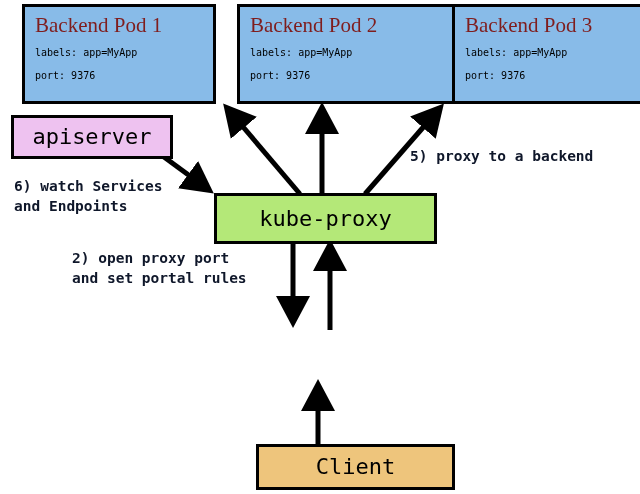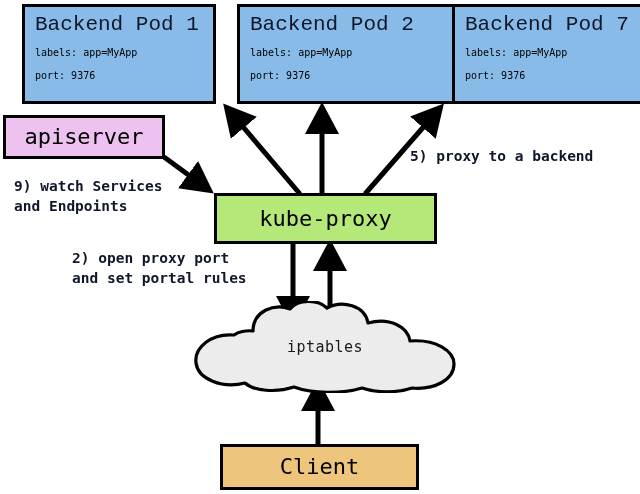--- a/index.html
+++ b/index.html
@@ -33,23 +33,23 @@
     flex-direction: column;
     justify-content: center;
     z-index: 2;
   }
   .pod {
     background: #88bbe8;
     padding: 4px 10px 6px 10px;
     justify-content: flex-start;
   }
   .pod-title {
-    font-family: Liberation Mono, monospace;
+    font-family: Liberation Serif, serif;
     font-size: 21px;
-    color: #0f172a;
+    color: #7f1d1d;
     line-height: 28px;
     white-space: nowrap;
     margin-bottom: 2px;
   }
   .pod-line {
     font-family: "DejaVu Sans Mono", monospace;
     font-size: 10px;
     color: #000000;
     line-height: 23px;
     white-space: nowrap;
@@ -72,20 +72,21 @@
   .kubeproxy-label {
     font-family: "DejaVu Sans Mono", monospace;
     font-size: 22px;
     color: #000000;
     line-height: 26px;
     white-space: nowrap;
   }
   .client {
     background: #eec57c;
     align-items: center;
+    margin-left: 36px;
   }
   .client-label {
     font-family: "DejaVu Sans Mono", monospace;
     font-size: 22px;
     color: #000000;
     line-height: 26px;
     white-space: nowrap;
   }
   .cloud-wrap {
     position: absolute;
@@ -136,63 +137,52 @@
 
     <line x1="365" y1="194" x2="440" y2="108" stroke="#000000" stroke-width="5" marker-end="url(#ah)"></line>
 
     <line x1="293" y1="244" x2="293" y2="322" stroke="#000000" stroke-width="5" marker-end="url(#ah)"></line>
 
     <line x1="330" y1="330" x2="330" y2="245" stroke="#000000" stroke-width="5" marker-end="url(#ah)"></line>
 
     <line x1="318" y1="444" x2="318" y2="385" stroke="#000000" stroke-width="5" marker-end="url(#ah)"></line>
   </svg>
 
-  <div class="cloud-wrap" style="left:190px; top:301px; width:270px; height:92px;">
-    <svg width="270" height="92" viewBox="0 0 270 92" xmlns="http://www.w3.org/2000/svg">
-      <path d="M63 30 C63 10 84 2 100 8 C108 -2 128 -2 137 7
-               C152 -1 175 4 178 22 C200 16 218 26 220 40
-               C246 38 264 50 264 63 C264 79 244 89 222 87
-               C208 92 186 92 172 87 C152 93 122 93 104 86
-               C86 92 64 90 55 82 C32 88 8 78 6 62
-               C4 46 22 32 44 34 C48 31 56 29 63 30 Z" fill="#ececec" stroke="#000000" stroke-width="3.2" stroke-linejoin="round"></path>
-    </svg>
-    <div class="cloud-label">iptables</div>
-  </div>
 
   <div class="node pod" style="left:22px; top:4px; width:194px; height:100px;">
     <div class="pod-title">Backend Pod 1</div>
     <div class="pod-line">labels: app=MyApp</div>
     <div class="pod-line">port: 9376</div>
   </div>
 
   <div class="node pod" style="left:237px; top:4px; width:223px; height:100px;">
     <div class="pod-title">Backend Pod 2</div>
     <div class="pod-line">labels: app=MyApp</div>
     <div class="pod-line">port: 9376</div>
   </div>
 
   <div class="node pod" style="left:452px; top:4px; width:194px; height:100px;">
-    <div class="pod-title">Backend Pod 7</div>
+    <div class="pod-title">Backend Pod 3</div>
     <div class="pod-line">labels: app=MyApp</div>
     <div class="pod-line">port: 9376</div>
   </div>
 
-  <div class="node apiserver" style="left:3px; top:115px; width:162px; height:44px;">
+  <div class="node apiserver" style="left:11px; top:115px; width:162px; height:44px;">
     <div class="apiserver-label">apiserver</div>
   </div>
 
   <div class="node kubeproxy" style="left:214px; top:193px; width:223px; height:51px;">
     <div class="kubeproxy-label">kube-proxy</div>
   </div>
 
   <div class="node client" style="left:220px; top:444px; width:199px; height:46px;">
     <div class="client-label">Client</div>
   </div>
 
-  <div class="step" style="left:14px; top:176px;">9) watch Services
+  <div class="step" style="left:14px; top:176px;">6) watch Services
 and Endpoints</div>
 
   <div class="step" style="left:72px; top:248px;">2) open proxy port
 and set portal rules</div>
 
 
 
   <div class="step" style="left:410px; top:146px;">5) proxy to a backend</div>
 
 </div>

